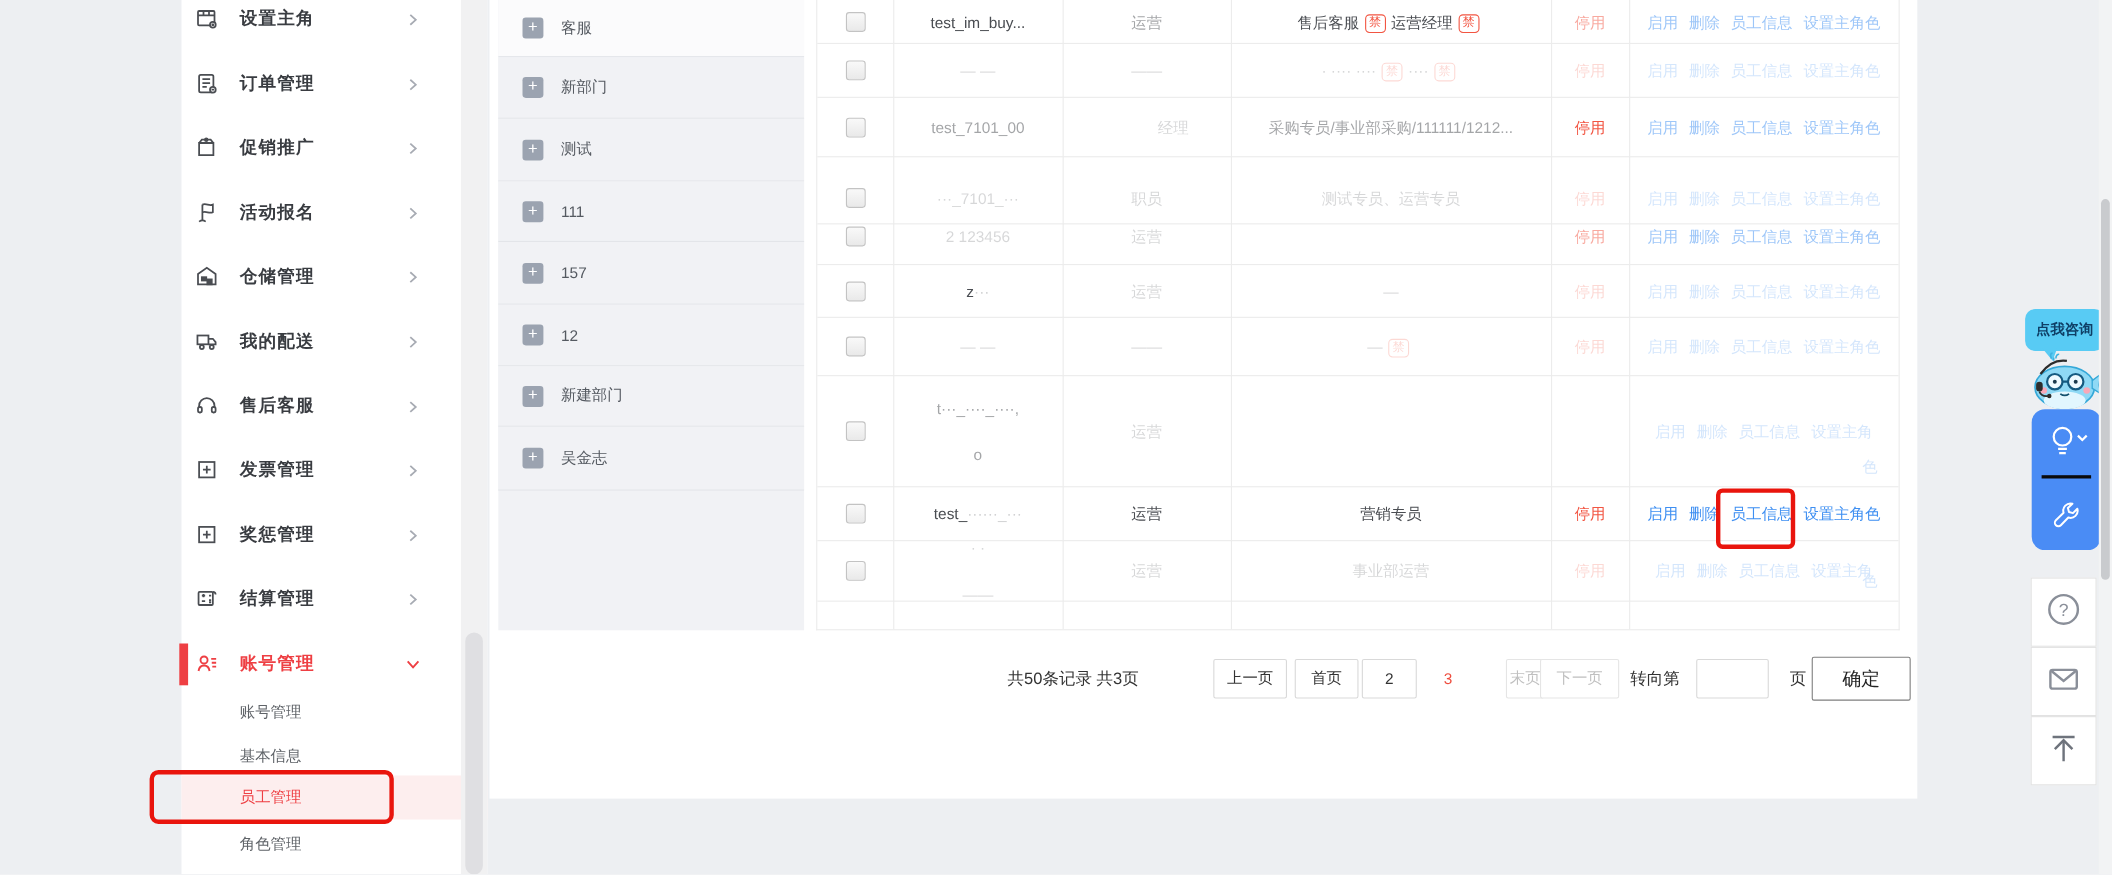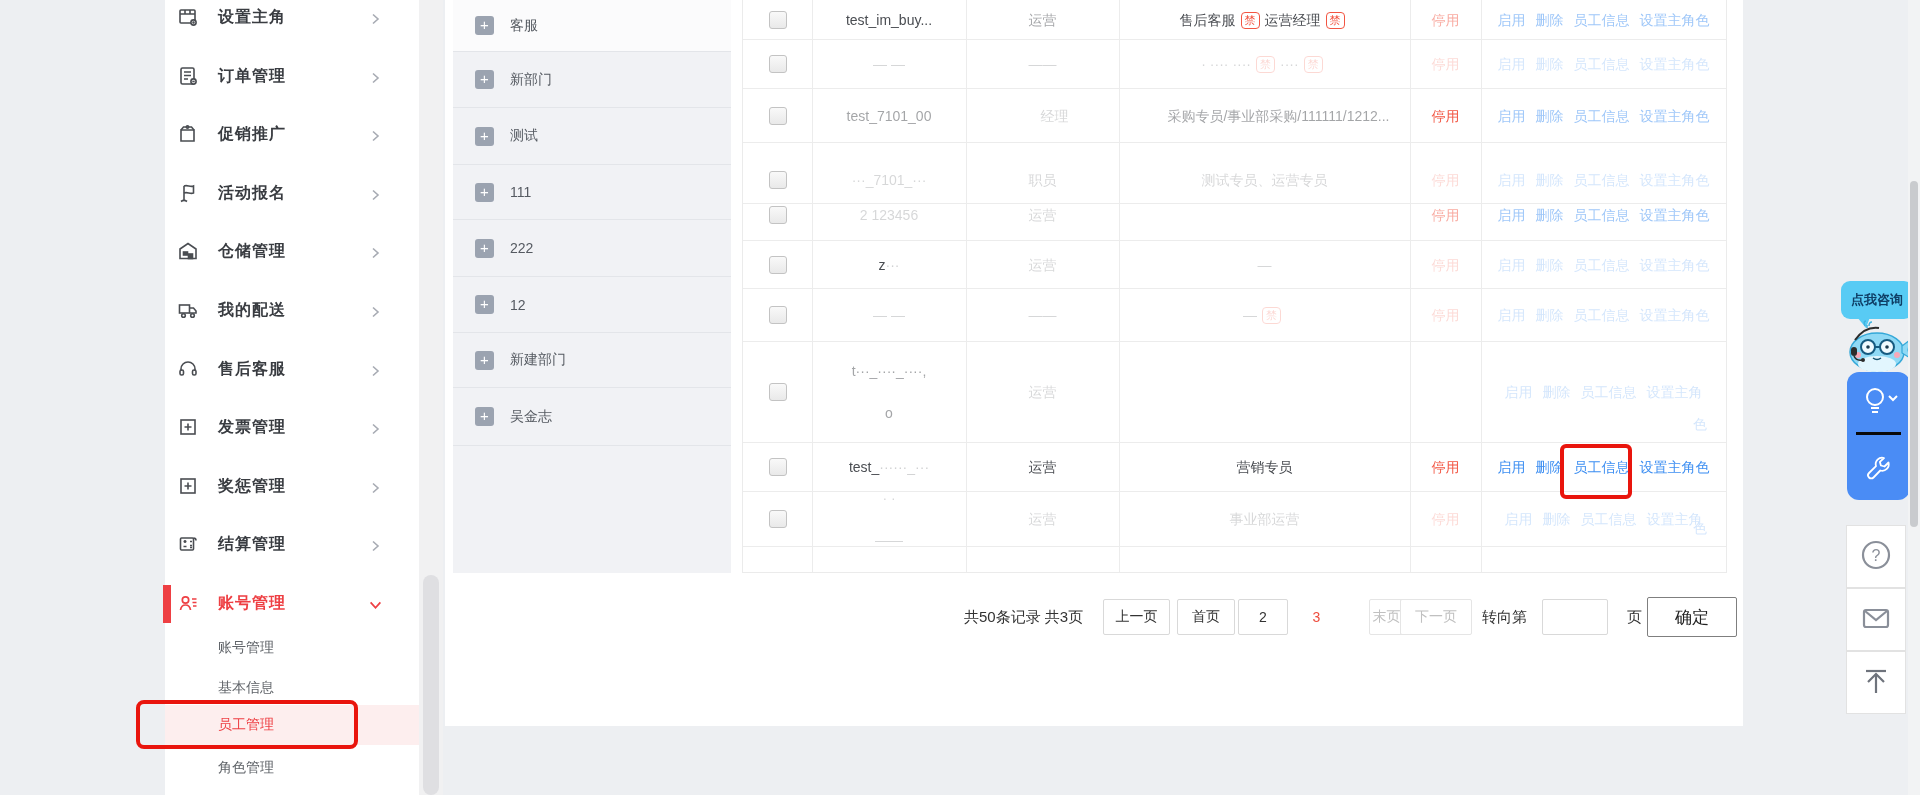--- a/index.html
+++ b/index.html
@@ -246,21 +246,21 @@
       <div class="dept-row" style="top: 108px; height: 56px;">
         <div class="plus-box">+</div>
         <span class="dept-label">测试</span>
       </div>
       <div class="dept-row" style="top: 165px; height: 54px;">
         <div class="plus-box">+</div>
         <span class="dept-label">111</span>
       </div>
       <div class="dept-row" style="top: 220px; height: 56px;">
         <div class="plus-box">+</div>
-        <span class="dept-label">222</span>
+        <span class="dept-label">157</span>
       </div>
       <div class="dept-row" style="top: 277px; height: 55px;">
         <div class="plus-box">+</div>
         <span class="dept-label">12</span>
       </div>
       <div class="dept-row" style="top: 333px; height: 54px;">
         <div class="plus-box">+</div>
         <span class="dept-label">新建部门</span>
       </div>
       <div class="dept-row" style="top: 388px; height: 57px;">
@@ -311,22 +311,22 @@
           <div style="text-align: center;"><span class="lnk">启用</span><span class="lnk">删除</span><span class="lnk">员工信息</span><span class="lnk">设置主角色</span></div>
         </div>
       </div>
       <div class="trow" style="top: 89px; height: 53px;">
         <div class="cell " style="left: 0px; width: 69px;">
           <div class="checkbox"></div>
         </div>
         <div class="cell semi" style="left: 69px; width: 154px;">
           <span>test_7101_00</span>
         </div>
-        <div class="cell dim" style="left: 223px; width: 153px; padding-left: 12px;">经理</div>
-        <div class="cell semi" style="left: 376px; width: 291px; margin-left: 14px;">
+        <div class="cell dim" style="left: 235px; width: 153px; padding-left: 12px;">经理</div>
+        <div class="cell semi" style="left: 376px; width: 291px;">
           <div style="text-align: center; padding: 0px 8px;"><span>采购专员/事业部采购/111111/1212...</span></div>
         </div>
         <div class="cell " style="left: 667px; width: 71px;">
           <span class="status-stop">停用</span>
         </div>
         <div class="cell semi" style="left: 738px; width: 245px;">
           <div style="text-align: center;"><span class="lnk">启用</span><span class="lnk">删除</span><span class="lnk">员工信息</span><span class="lnk">设置主角色</span></div>
         </div>
       </div>
       <div class="trow" style="top: 157px; height: 46px;">
@@ -450,21 +450,21 @@
           <span class="status-stop">停用</span>
         </div>
         <div class="cell dim" style="left: 738px; width: 245px;">
           <div style="text-align: center;"><span class="lnk">启用</span><span class="lnk">删除</span><span class="lnk">员工信息</span><span class="lnk">设置主角</span></div>
           <div class="lnk" style="position: absolute; right: 14px; bottom: 8px; opacity: 1;">色</div>
         </div>
       </div>
     </div>
 
   <div id="pagination">
-    <div class="pg-text" style="left:964px;">共50条记录  共3页</div>
+    <div class="pg-text" style="left:916px;">共50条记录  共3页</div>
     <div class="pg-btn" style="left:1103px;width:67px;">上一页</div>
     <div class="pg-btn" style="left:1177px;width:58px;">首页</div>
     <div class="pg-btn" style="left:1238px;width:50px;">2</div>
     <div class="pg-current" style="left:1293px;width:47px;">3</div>
     <div class="pg-btn disabled" style="left:1369px;width:35px;">末页</div>
     <div class="pg-btn disabled" style="left:1400px;width:72px;">下一页</div>
     <div class="pg-text" style="left:1482px;">转向第</div>
     <input id="goto-input" value="" style="">
     <div class="pg-text" style="left:1627px;">页</div>
     <div id="confirm-btn">确定</div>

